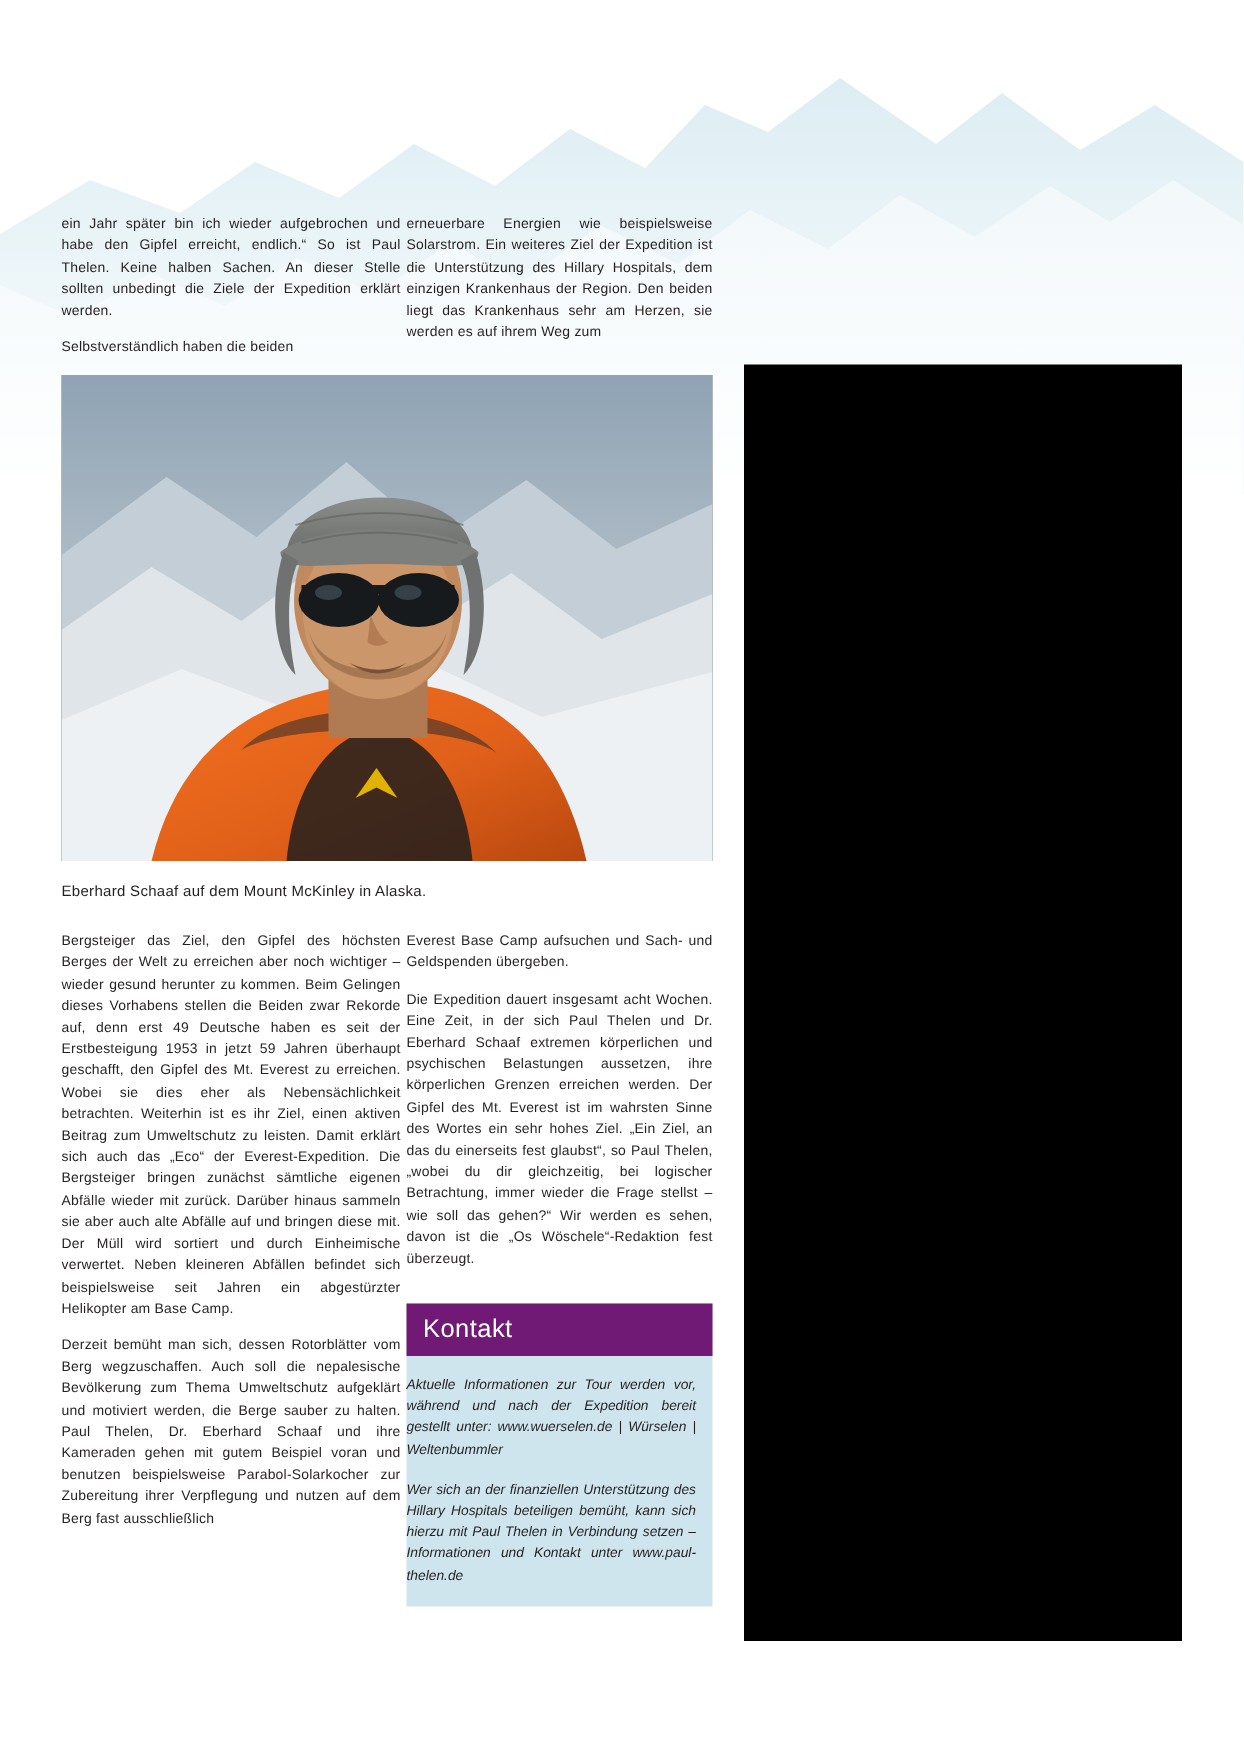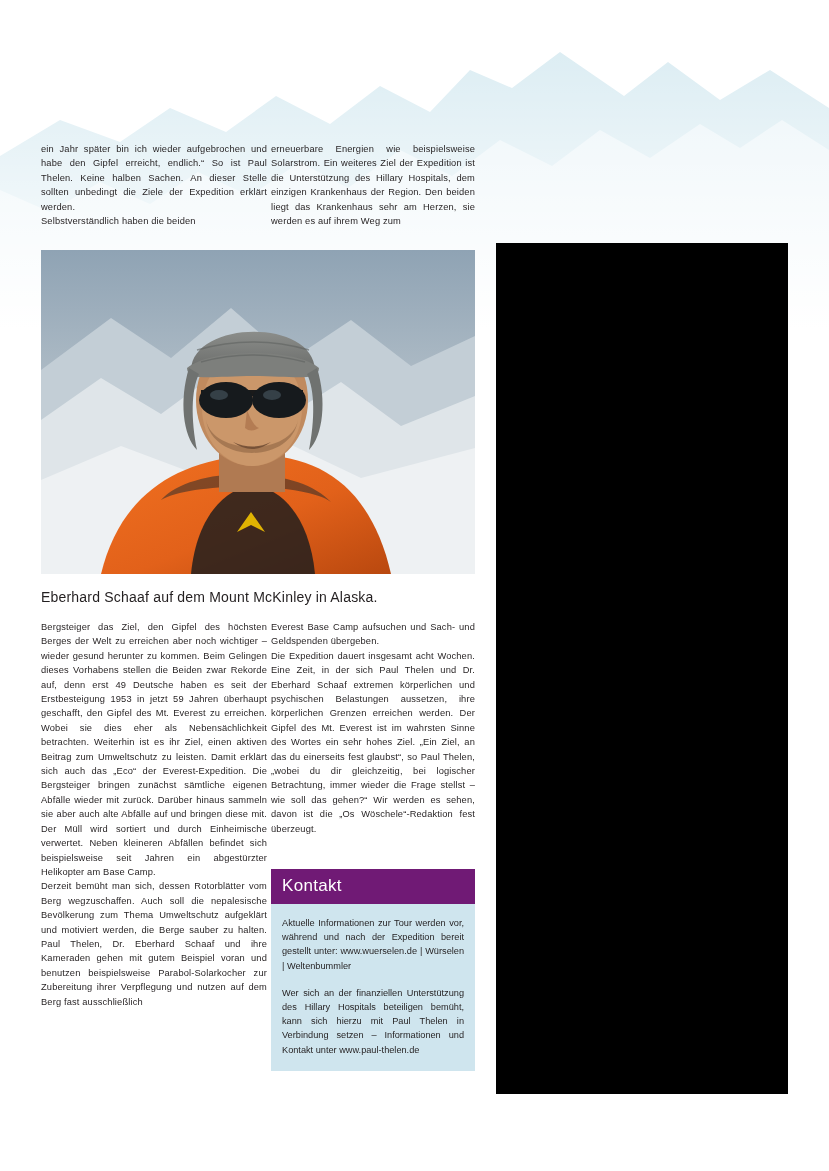--- a/index.html
+++ b/index.html
@@ -51,21 +51,21 @@
     line-height: 14.4px;
     color: #231f20;
     text-align: justify;
     text-justify: inter-word;
     letter-spacing: 0.15px;
   }
   .body-text p {
     margin: 0;
     text-indent: 0;
   }
-  .body-text p + p { margin-top: 0; }
+  .body-text p + p { margin-top: 10px; }
 
   
   #top-left-col  { top: 142px; }
   #top-right-col { top: 142px; }
 
   
   .photo {
     position: absolute;
     left: 41px;
     top: 250px;
@@ -74,21 +74,21 @@
     overflow: hidden;
     background: #6d7a86;
   }
   .photo svg { display: block; }
 
   .caption {
     position: absolute;
     left: 41px;
     top: 589px;
     width: 440px;
-    font-size: 14px;
+    font-size: 10px;
     color: #231f20;
     letter-spacing: 0.2px;
   }
 
   
   #bottom-left-col  { top: 620px; }
   #bottom-right-col { top: 620px; }
 
   
   .black-box {
@@ -109,23 +109,24 @@
     background: #cfe5ee;
   }
   .kontakt-header {
     background: #701a75;
     color: #ffffff;
     font-size: 17px;
     padding: 7px 11px 8px 11px;
     letter-spacing: 0.3px;
   }
   .kontakt-body {
-    padding: 12px 11px 14px 11px;
+    padding: 12px 11px 14px 0;
     font-size: 9.2px;
     line-height: 14.2px;
+    font-style: italic;
     color: #231f20;
     text-align: justify;
   }
   .kontakt-body p { margin: 0; }
   .kontakt-body p + p { margin-top: 13px; }
 </style>
 </head>
 <body>
 
 <div class="mountain-band">

